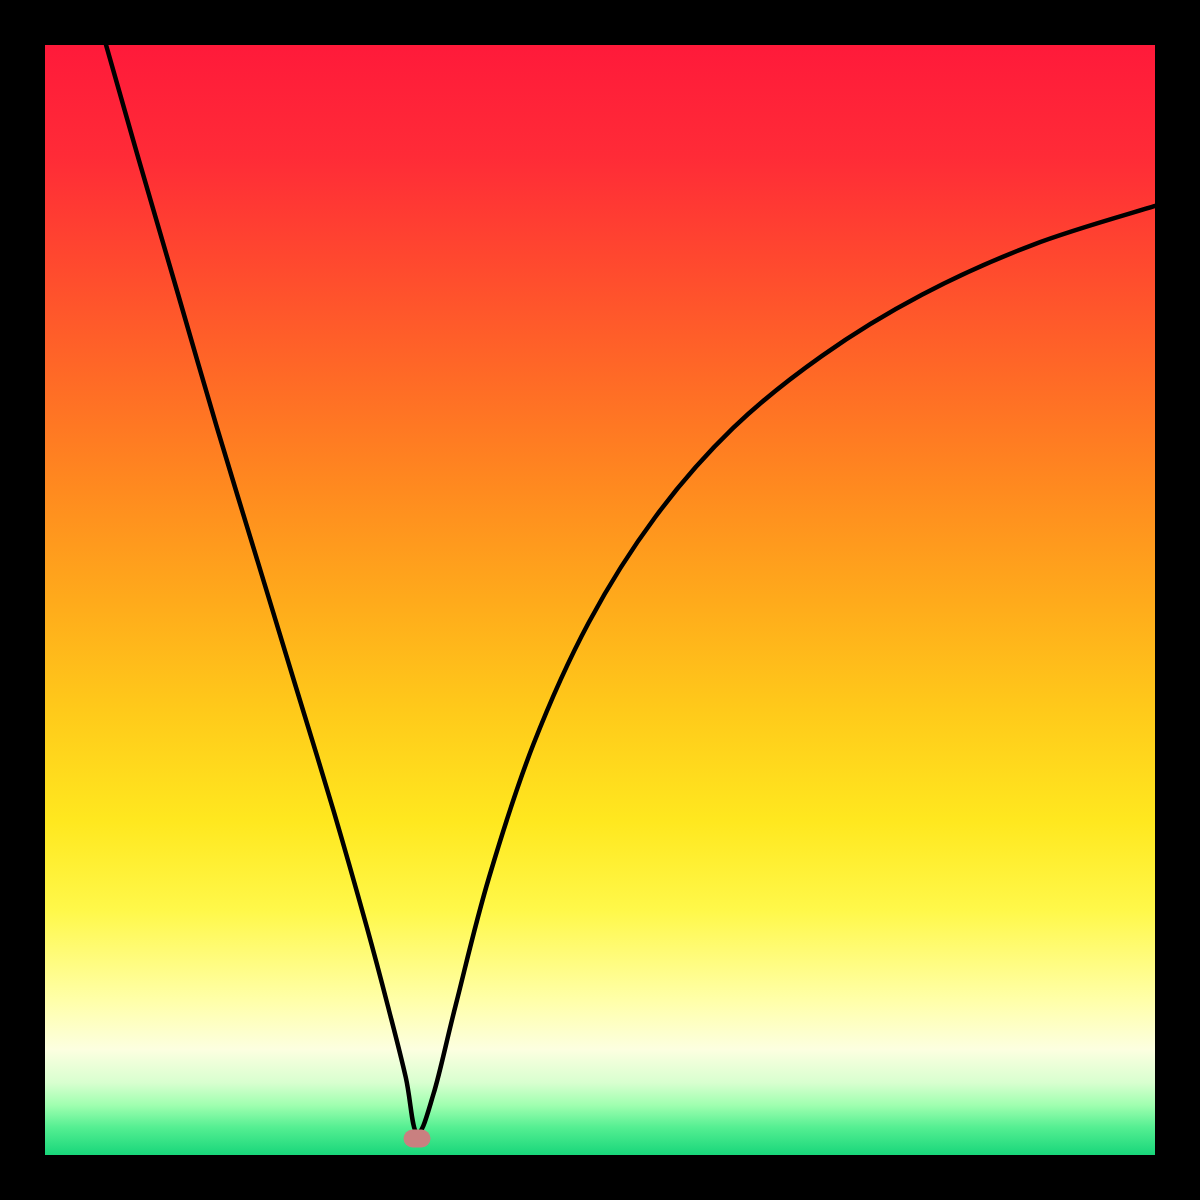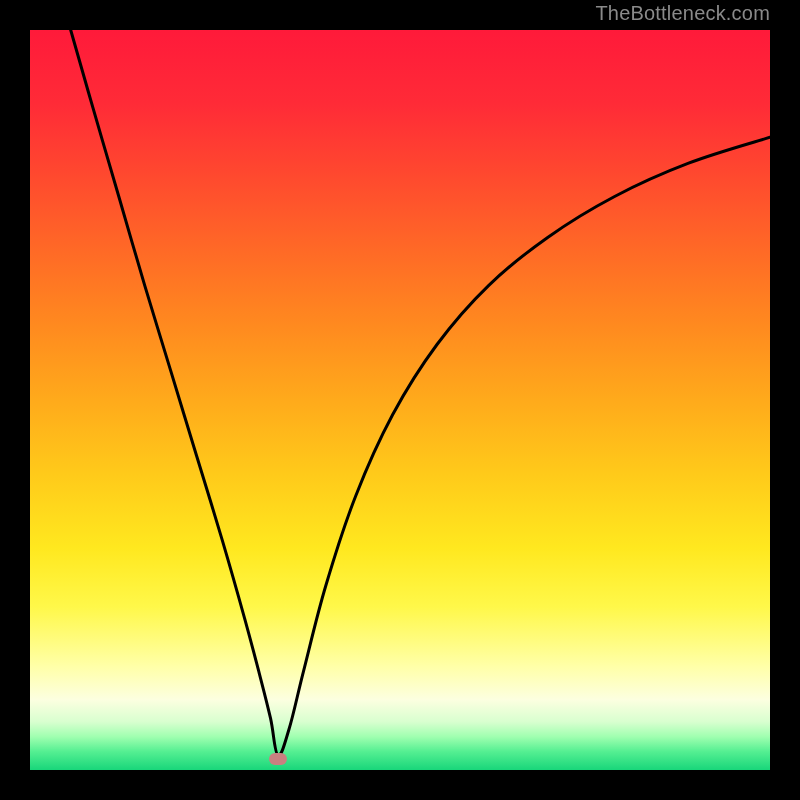--- a/index.html
+++ b/index.html
@@ -53,21 +53,20 @@
     border-radius: 6px;
     background: #c98080;
     transform: translate(-50%, -50%);
   }
 </style>
 </head>
 <body>
 
 <div class="frame">
 
-  <div class="watermark">TheBottleneck.com</div>
 
   <div class="plot-area">
     <svg class="gradient" viewBox="0 0 740 740" preserveAspectRatio="none">
       <defs>
         <linearGradient id="bg-grad" x1="0" y1="0" x2="0" y2="1">
             <stop offset="0.00%" stop-color="#ff1a3a"></stop>
             <stop offset="10.00%" stop-color="#ff2b37"></stop>
             <stop offset="20.00%" stop-color="#ff4a2e"></stop>
             <stop offset="30.00%" stop-color="#ff6a26"></stop>
             <stop offset="40.00%" stop-color="#ff8a1f"></stop>

